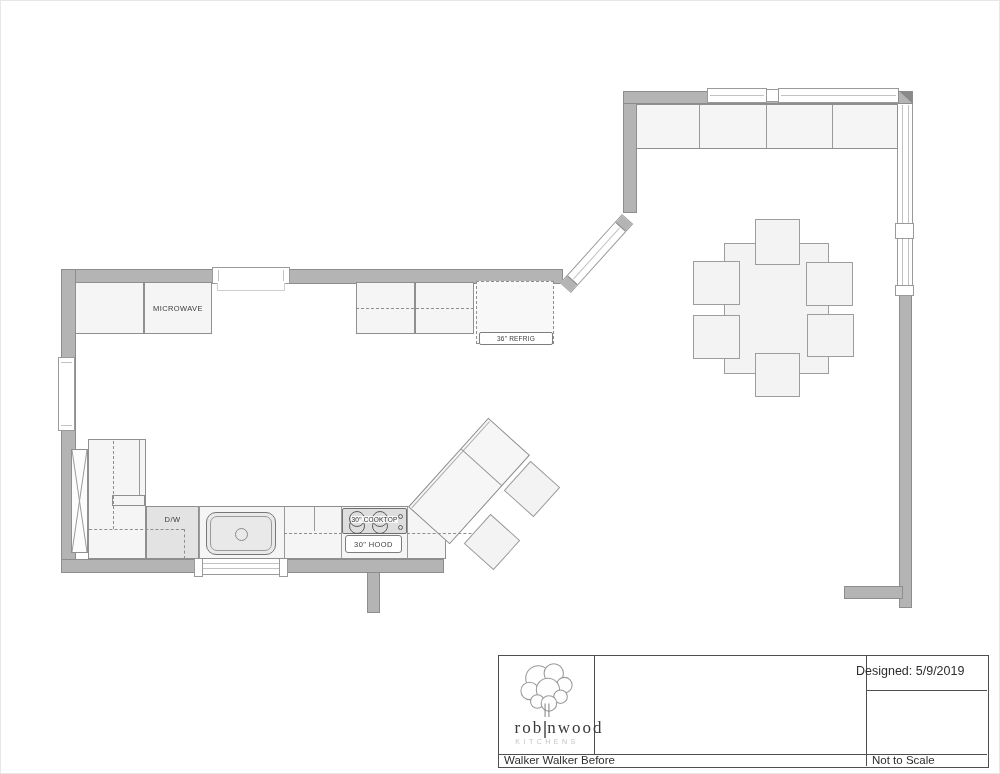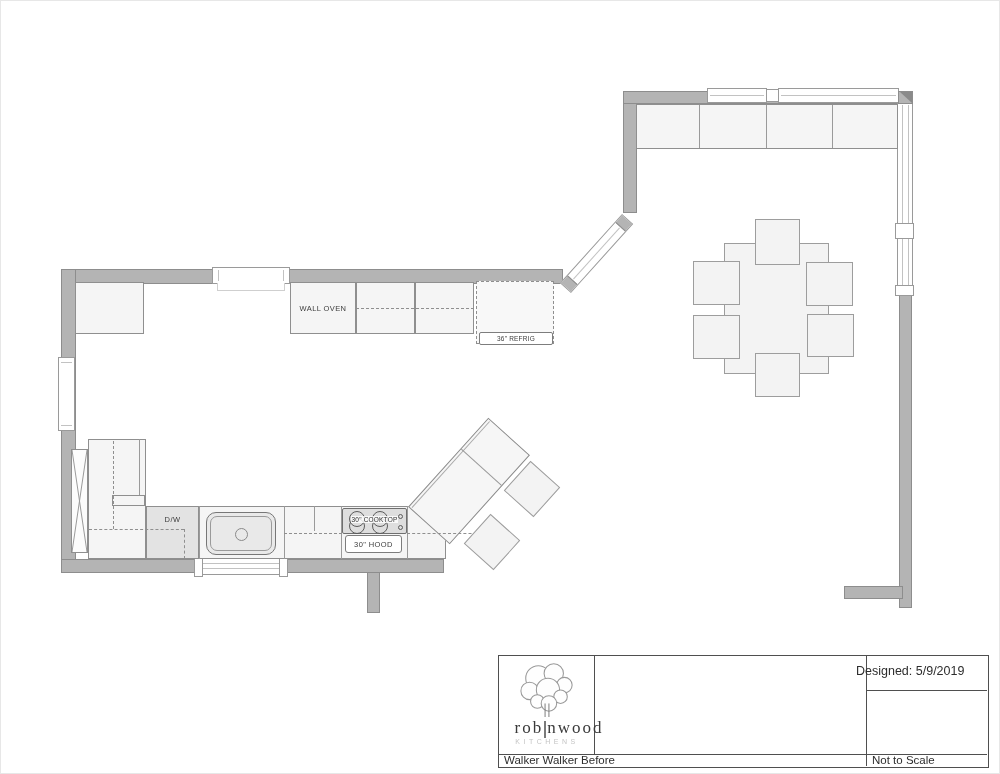--- a/index.html
+++ b/index.html
@@ -108,22 +108,22 @@
     </svg>
   </div>
 
   <div class="win rot48" style="left:549px;top:245px;width:93px;height:15px">
     <div style="position:absolute;left:0;top:0;bottom:0;width:9px;background:#b4b4b4;border-right:1px solid #8d8d8d"></div>
     <div style="position:absolute;right:0;top:0;bottom:0;width:9px;background:#b4b4b4;border-left:1px solid #8d8d8d"></div>
     <div class="winline-h" style="top:6px;left:11px;right:11px"></div>
   </div>
 
   <div class="cab" style="left:74px;top:281px;width:69px;height:52px"></div>
-  <div class="cab" style="left:289px;top:281px;width:66px;height:52px">
-    <span class="lbl">WALL OVEN</span>
+  <div class="cab" style="left:143px;top:281px;width:68px;height:52px">
+    <span class="lbl">MICROWAVE</span>
   </div>
   <div class="cab" style="left:355px;top:281px;width:59px;height:52px"></div>
   <div class="cab" style="left:414px;top:281px;width:59px;height:52px"></div>
   <div class="dash-h" style="left:355px;top:307px;width:118px"></div>
 
   <div class="dashedbox" style="left:475px;top:280px;width:78px;height:63px"></div>
   <div class="labelbox" style="left:478px;top:331px;width:74px;height:13px">
     <span class="lbl-sm">36" REFRIG</span>
   </div>
 

